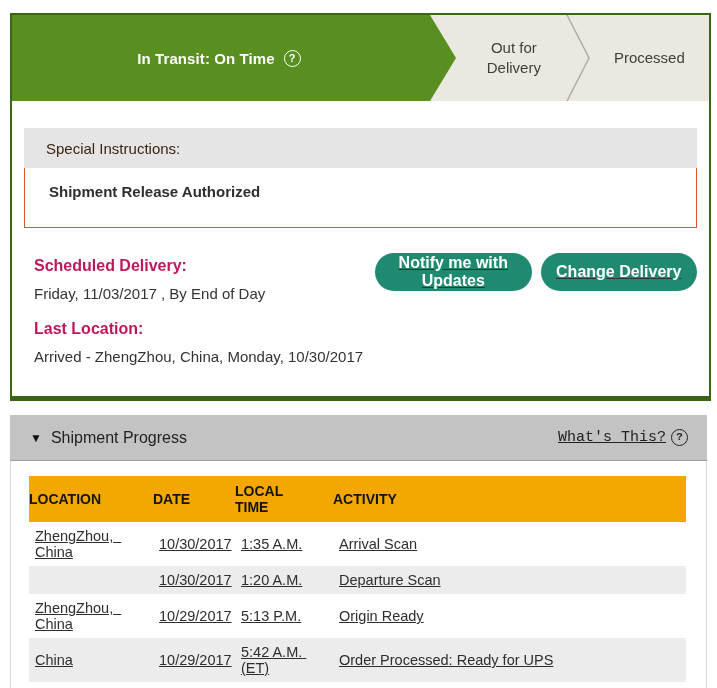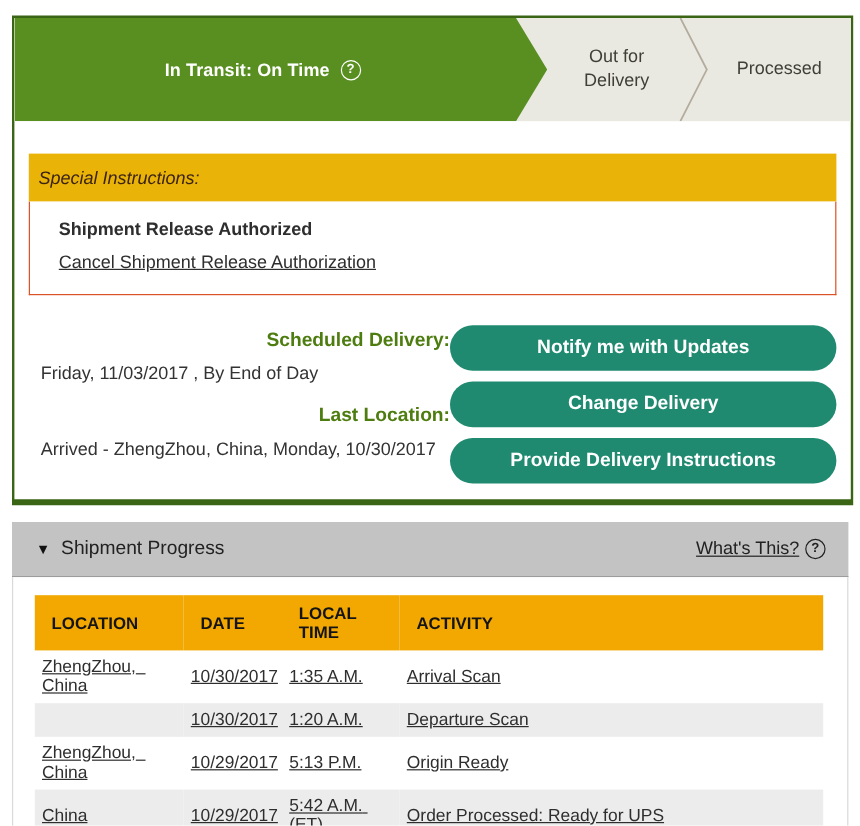--- a/index.html
+++ b/index.html
@@ -47,61 +47,61 @@
     display: inline-flex; align-items: center; justify-content: center;
     font-size: 11px; font-weight: bold; line-height: 1;
     cursor: pointer;
   }
   .qi-light { border: 1.5px solid #ffffff; color: #ffffff; }
   .qi-dark  { border: 1.5px solid #222222; color: #222222; }
 
   
   .si-box { margin: 27px 12px 0 12px; }
   .si-head {
-    background: #eab308; color: #3c2414;
+    background: #e5e5e5; color: #3c2414;
     font-size: 15px; height: 40px;
-    display: flex; align-items: center; padding: 0 8px; font-style: italic;
+    display: flex; align-items: center; padding: 0 22px;
   }
   .si-body { border: 1px solid #dc5226; border-top: none; padding: 15px 18px 17px 24px; background: #fff; }
   .si-title { font-weight: bold; font-size: 15px; color: #2e2e2e; margin: 0 0 10px 0; }
   .si-link { font-size: 15px; color: #2e2e2e; text-decoration: underline; cursor: pointer; display: inline-block; }
 
   
   .info-row { display: flex; margin: 25px 12px 13px 12px; }
   .info-left { flex: 1; padding-left: 10px; padding-top: 4px; }
-  .lbl { font-weight: bold; font-size: 16px; color: #4d7c0f; margin: 0 0 10px 0; text-align: right; }
+  .lbl { font-weight: bold; font-size: 16px; color: #be185d; margin: 0 0 10px 0; }
   .val { font-size: 15px; color: #333333; margin: 0 0 18px 0; }
-  .buttons { width: 322px; display: flex; flex-direction: column; gap: 9px; }
+  .buttons { width: 322px; display: flex; flex-direction: row; gap: 9px; text-decoration: underline; }
   .btn {
     height: 38px; border-radius: 19px;
     background: #1f8a70; color: #ffffff;
     font-family: inherit; font-weight: bold; font-size: 16px;
     border: none; cursor: pointer; width: 100%;
   }
 
   
   .sp-section { margin: 14px 10px 0 10px; }
   .sp-bar {
     background: #c3c3c3; height: 46px;
     display: flex; align-items: center; justify-content: space-between;
     padding: 0 19px 0 20px;
     border-bottom: 1px solid #9c9c9c;
     cursor: pointer;
   }
   .sp-left { display: flex; align-items: center; gap: 9px; font-size: 16px; color: #222222; }
   .tri { font-size: 12px; color: #111111; line-height: 1; }
-  .wt { display: flex; align-items: flex-start; gap: 5px; }
+  .wt { display: flex; align-items: flex-start; gap: 5px; font-family: Liberation Mono, monospace; }
   .wt-link { font-size: 15px; color: #222222; text-decoration: underline; cursor: pointer; }
 
   .sp-body { border: 1px solid #d9d9d9; border-top: none; background: #ffffff; padding: 15px 20px 10px 18px; }
   table { width: 100%; border-collapse: collapse; table-layout: fixed; }
   th {
     background: #f2a800; text-align: left;
     font-size: 14px; color: #141414;
-    padding: 7px 14px; vertical-align: middle; font-weight: bold;
+    padding: 7px 0; vertical-align: middle; font-weight: bold;
   }
   th:nth-child(3) span { display: inline-block; width: 50px; }
   td {
     font-size: 14.5px; color: #2e2e2e;
     padding: 6px 6px; white-space: pre-wrap; vertical-align: middle; text-decoration: underline;
   }
   tr.alt td { background: #ececec; }
 </style>
 </head>
 <body>
@@ -121,35 +121,33 @@
         </svg>
       </div>
       <div class="step del">Processed</div>
     </div>
   </div>
 
   <div class="si-box">
     <div class="si-head">Special Instructions:</div>
     <div class="si-body">
       <div class="si-title">Shipment Release Authorized</div>
-      <a class="si-link">Cancel Shipment Release Authorization</a>
     </div>
   </div>
 
   <div class="info-row">
     <div class="info-left">
       <div class="lbl">Scheduled Delivery:</div>
       <div class="val">Friday, 11/03/2017 , By End of Day</div>
       <div class="lbl">Last Location:</div>
       <div class="val">Arrived - ZhengZhou, China, Monday, 10/30/2017</div>
     </div>
     <div class="buttons">
       <button class="btn">Notify me with Updates</button>
       <button class="btn">Change Delivery</button>
-      <button class="btn">Provide Delivery Instructions</button>
     </div>
   </div>
 
 </div>
 
 <div class="sp-section">
 
   <div class="sp-bar">
     <div class="sp-left">
       <span class="tri">▼</span>

